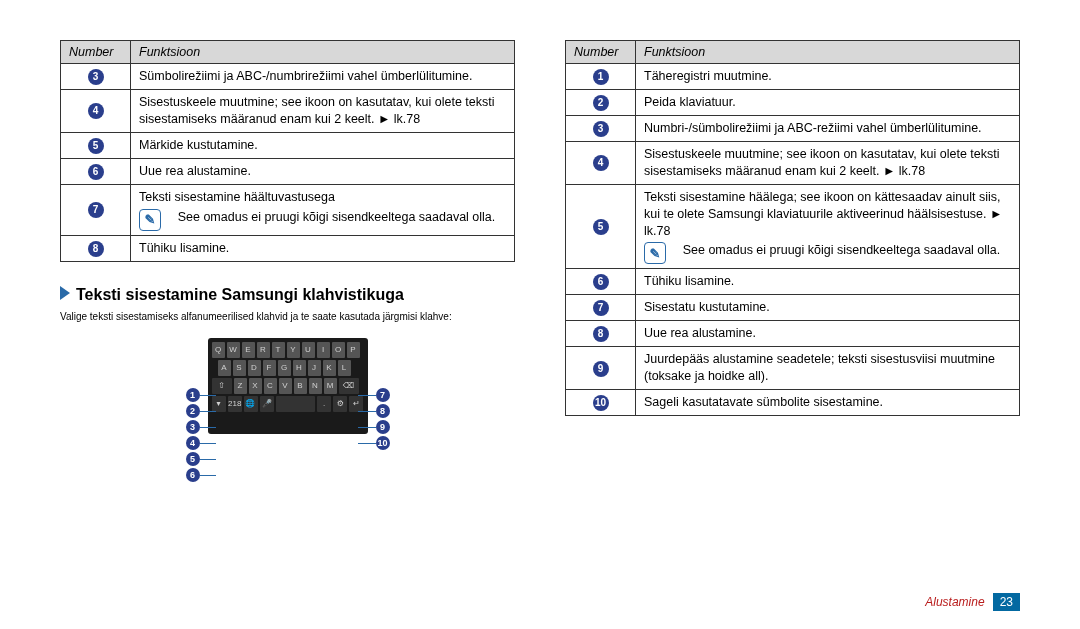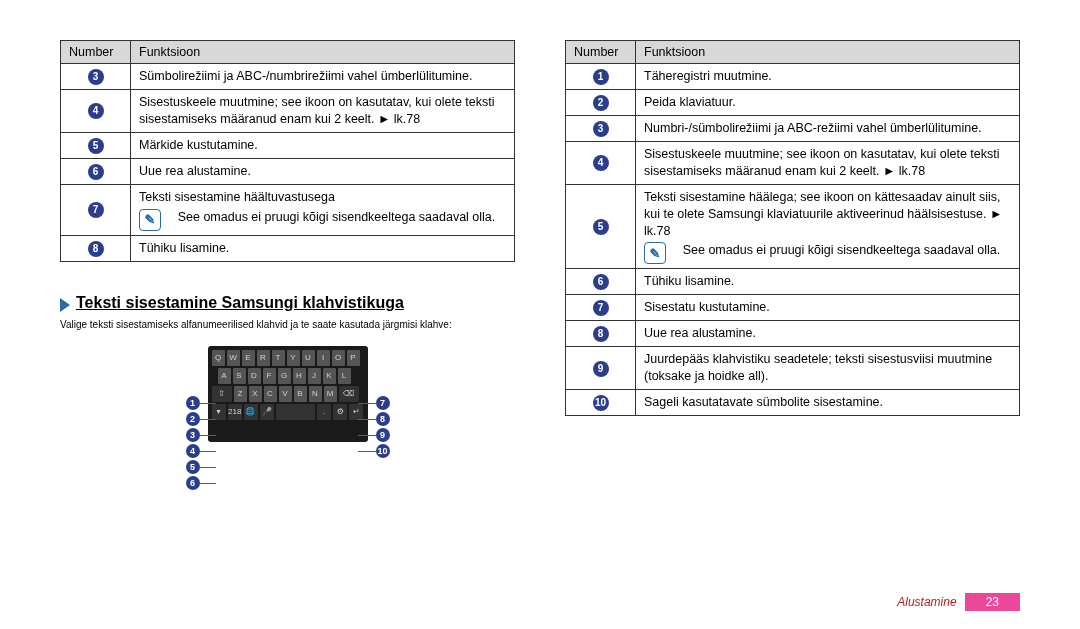--- a/index.html
+++ b/index.html
@@ -15,41 +15,42 @@
   }
   .columns { display: flex; gap: 50px; }
   .col { flex: 1; }
   table { border-collapse: collapse; width: 100%; font-size: 12.5px; }
   th {
     background: #d8d8d8;
     border: 1px solid #333;
     padding: 4px 8px;
     text-align: left;
     font-weight: normal;
+    font-style: italic;
   }
   th.num-col { width: 70px; }
   td {
     border: 1px solid #333;
     padding: 4px 8px;
     vertical-align: top;
     line-height: 1.35;
   }
   td.num-cell { text-align: center; vertical-align: middle; }
   .circle-num {
     display: inline-block;
     width: 16px; height: 16px;
     border-radius: 50%;
     background: #2a3e8c;
     color: #fff;
     font-size: 10px;
     font-weight: bold;
     line-height: 16px;
     text-align: center;
   }
-  .heading-row { display: flex; align-items: flex-end; margin-top: 32px; margin-bottom: 6px; text-decoration: underline; }
+  .heading-row { display: flex; align-items: flex-start; margin-top: 24px; margin-bottom: 6px; }
   .chevron {
     width: 0; height: 0;
     border-top: 7px solid transparent;
     border-bottom: 7px solid transparent;
     border-left: 10px solid #2a6aa8;
     margin-right: 6px;
   }
   h3 { font-size: 16px; font-weight: bold; }
   .body-text { font-size: 10px; line-height: 1.4; margin-bottom: 6px; }
   .note-row { display: flex; align-items: flex-start; gap: 6px; }
@@ -109,23 +110,23 @@
   }
   .footer {
     position: absolute;
     bottom: 18px; right: 60px;
     display: flex;
     align-items: center;
     gap: 8px;
   }
   .footer-text { font-style: italic; font-size: 12px; color: #b91c1c; }
   .page-badge {
-    background: #ec4899;
+    background: #0369a1;
     color: #fff;
-    padding: 2px 21px;
+    padding: 2px 7px;
     font-size: 12px;
   }
 </style>
 </head>
 <body>
 
 <div class="columns">
 
   <div class="col">
     <table>
@@ -316,21 +317,21 @@
           </tr>
           <tr>
             <td class="num-cell"><span class="circle-num">8</span></td>
             <td>
               <div>Uue rea alustamine.</div>
             </td>
           </tr>
           <tr>
             <td class="num-cell"><span class="circle-num">9</span></td>
             <td>
-              <div>Juurdepääs klahvistiku seadetele; teksti sisestusviisi muutmine (toksake ja hoidke all).</div>
+              <div>Juurdepääs alustamine seadetele; teksti sisestusviisi muutmine (toksake ja hoidke all).</div>
             </td>
           </tr>
           <tr>
             <td class="num-cell"><span class="circle-num">10</span></td>
             <td>
               <div>Sageli kasutatavate sümbolite sisestamine.</div>
             </td>
           </tr>
         </tbody>
     </table>

